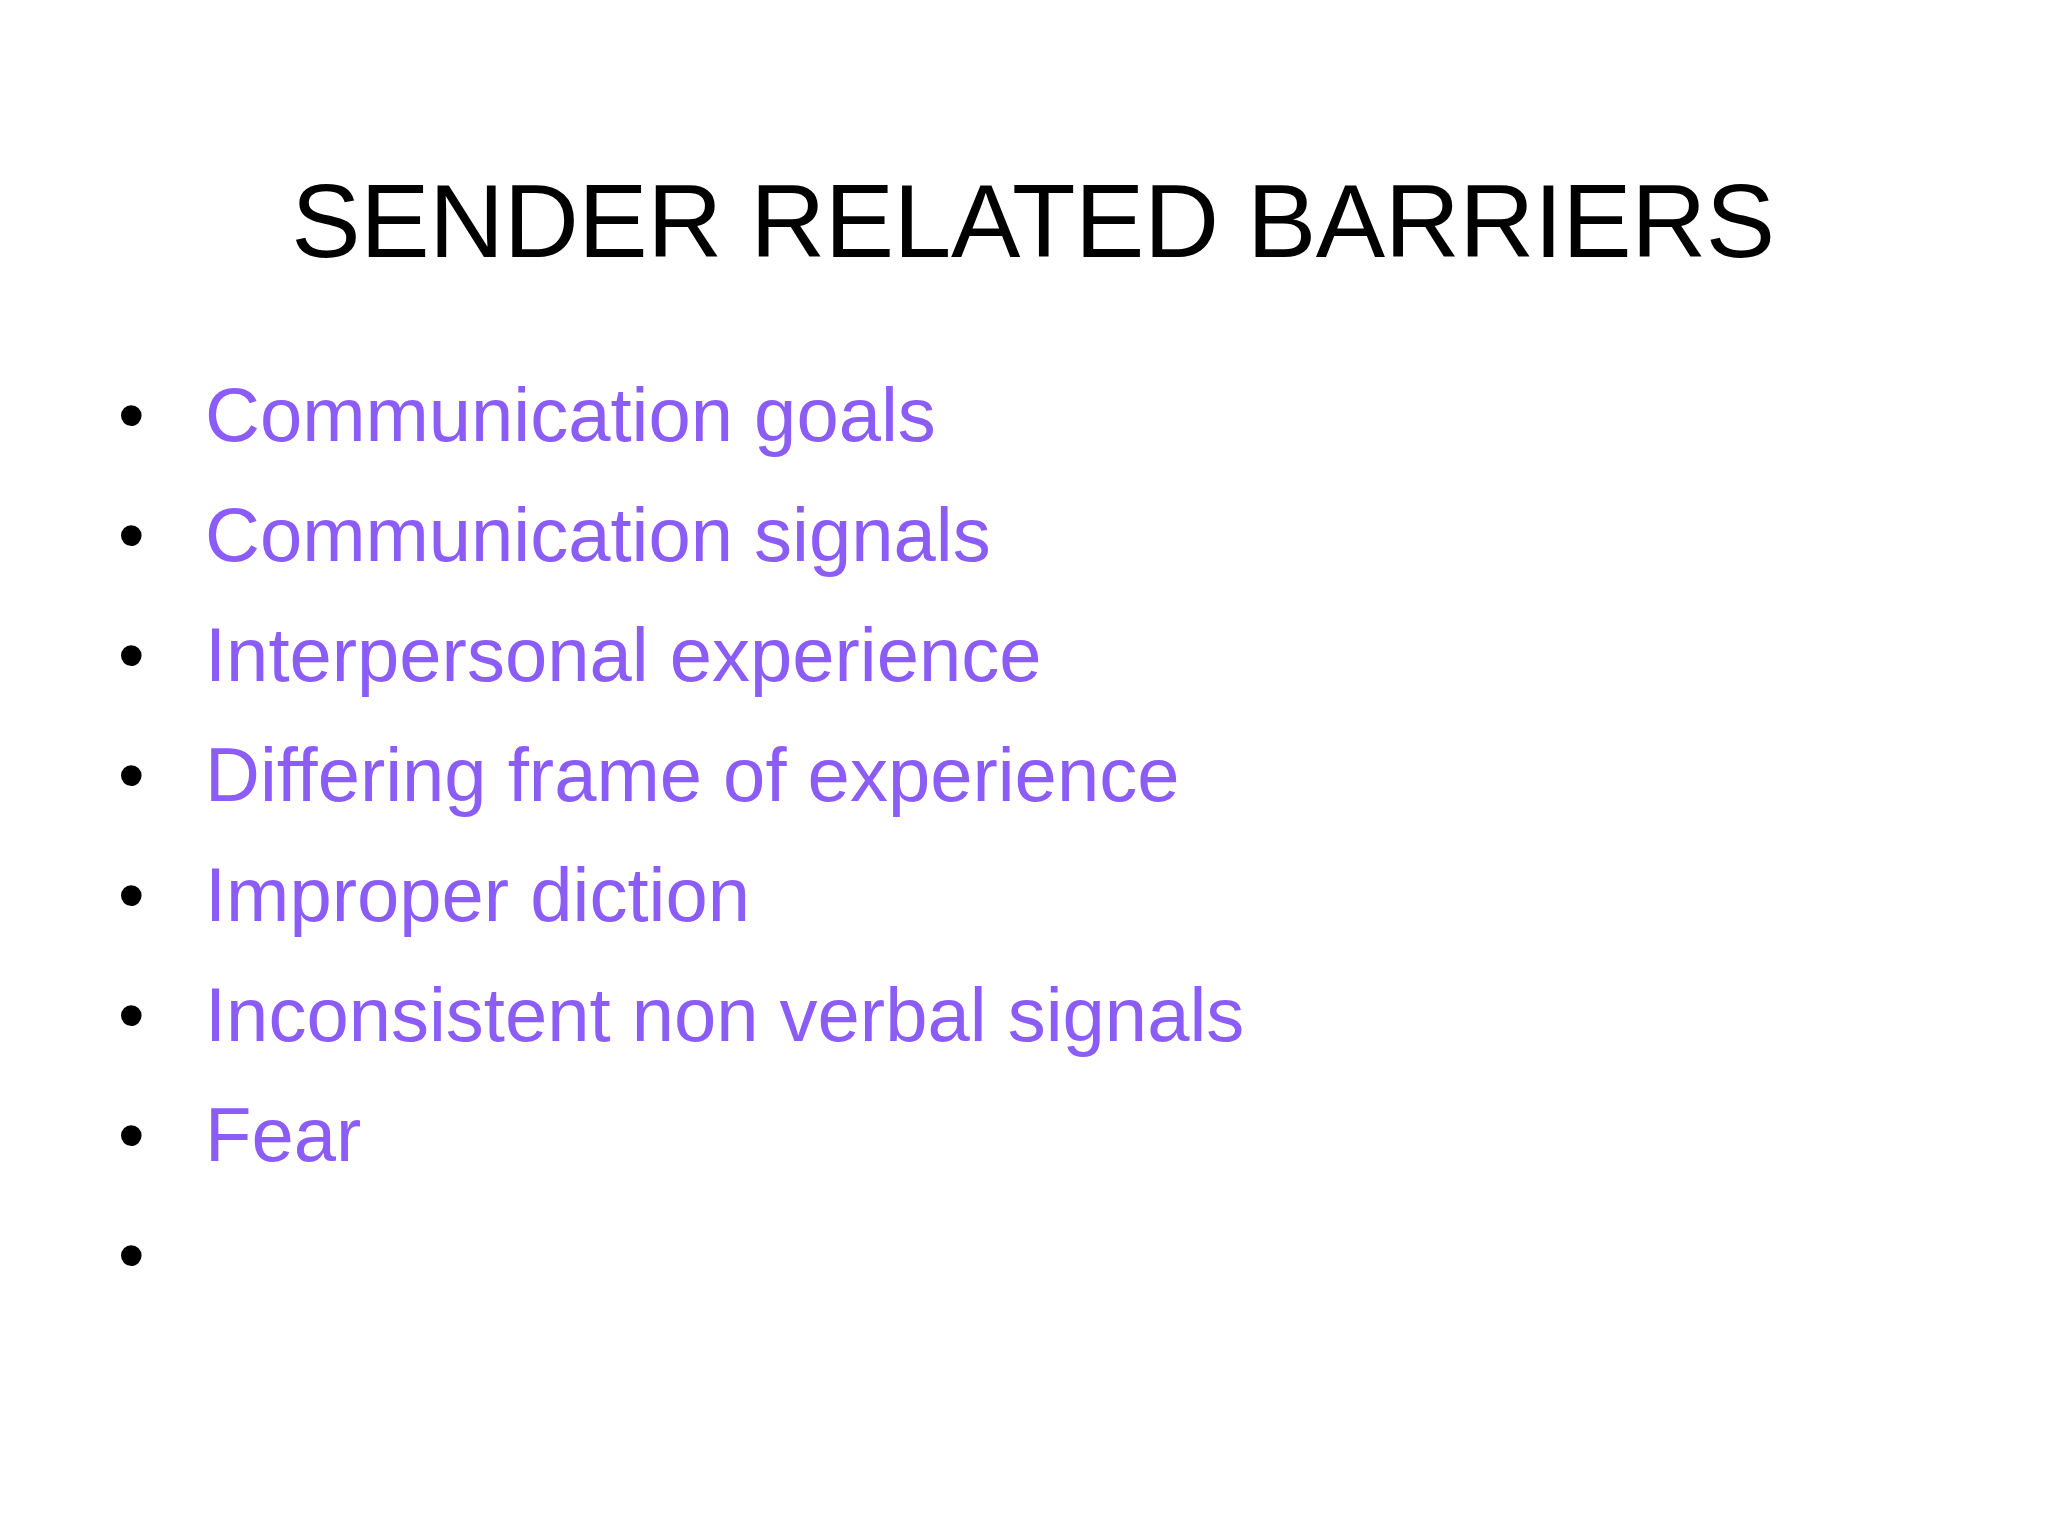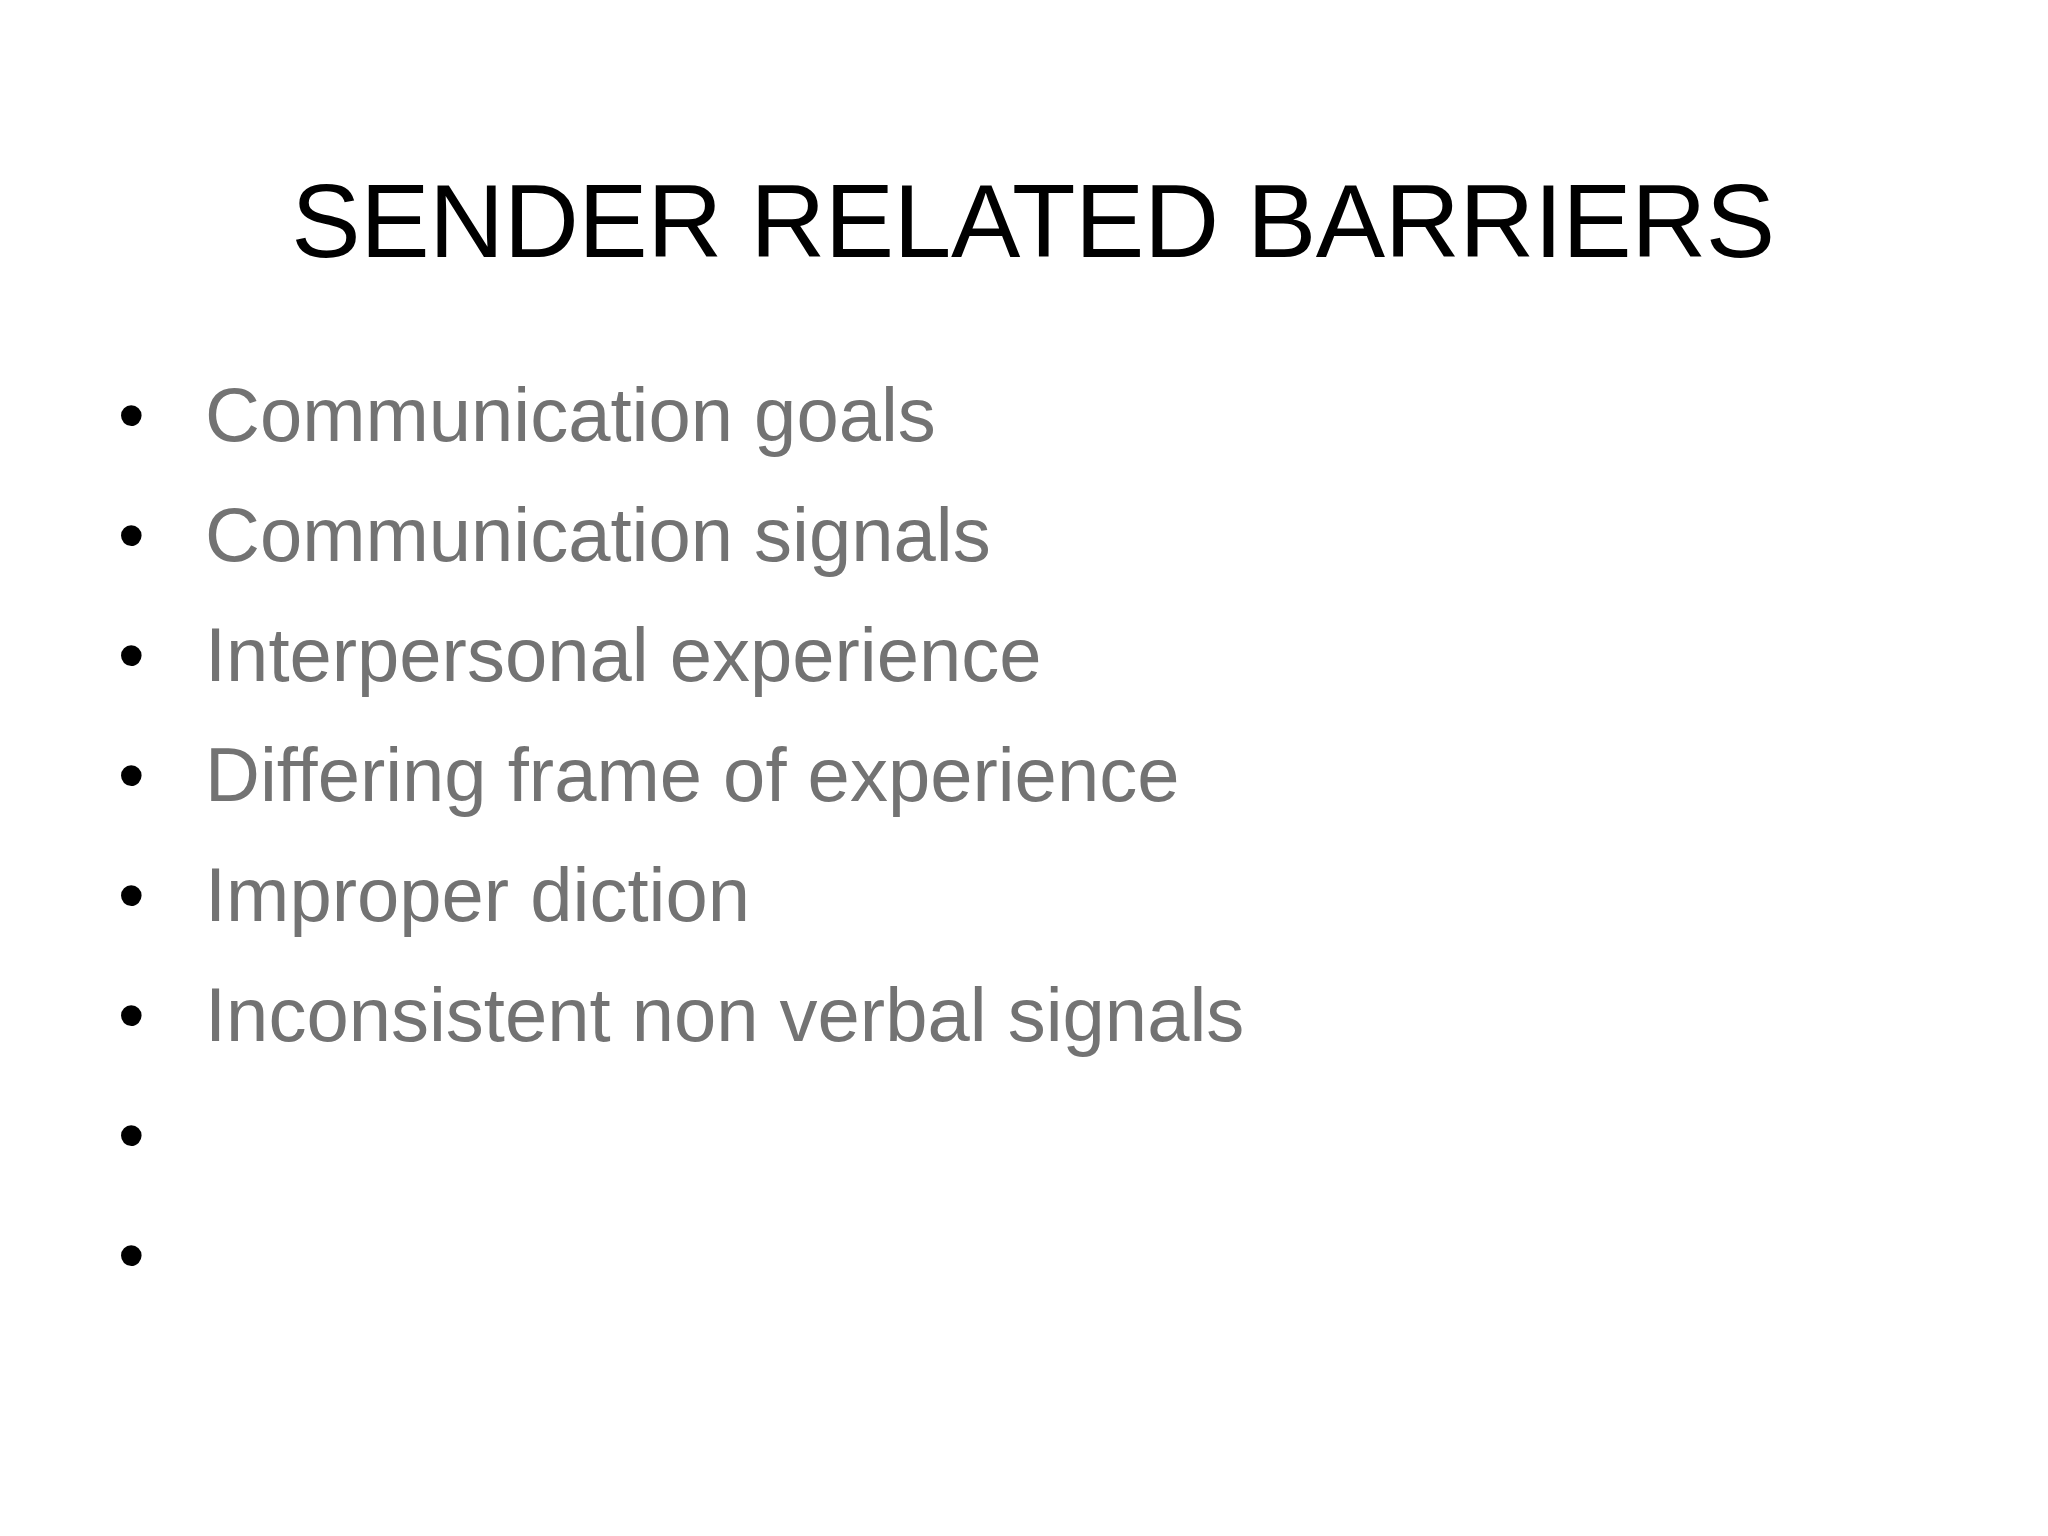--- a/index.html
+++ b/index.html
@@ -71,21 +71,21 @@
     line-height: 120px;
     text-align: left;
     color: #000000;
     user-select: none;
   }
 
   .bullet-text {
     flex: 0 1 auto;
     font-size: 76px;
     line-height: 120px;
-    color: #737373;
+    color: #8b5cf6;
   }
 </style>
 </head>
 <body>
 
 <div class="slide">
 
   <h1 class="slide-title">SENDER RELATED BARRIERS</h1>
 
   <div class="slide-body">
@@ -116,20 +116,21 @@
         <span class="bullet-text">Improper diction</span>
       </li>
 
       <li class="bullet-item">
         <span class="bullet-marker">•</span>
         <span class="bullet-text">Inconsistent non verbal signals</span>
       </li>
 
       <li class="bullet-item">
         <span class="bullet-marker">•</span>
+        <span class="bullet-text">Fear</span>
       </li>
 
       <li class="bullet-item">
         <span class="bullet-marker">•</span>
       </li>
 
     </ul>
   </div>
 
 </div>

